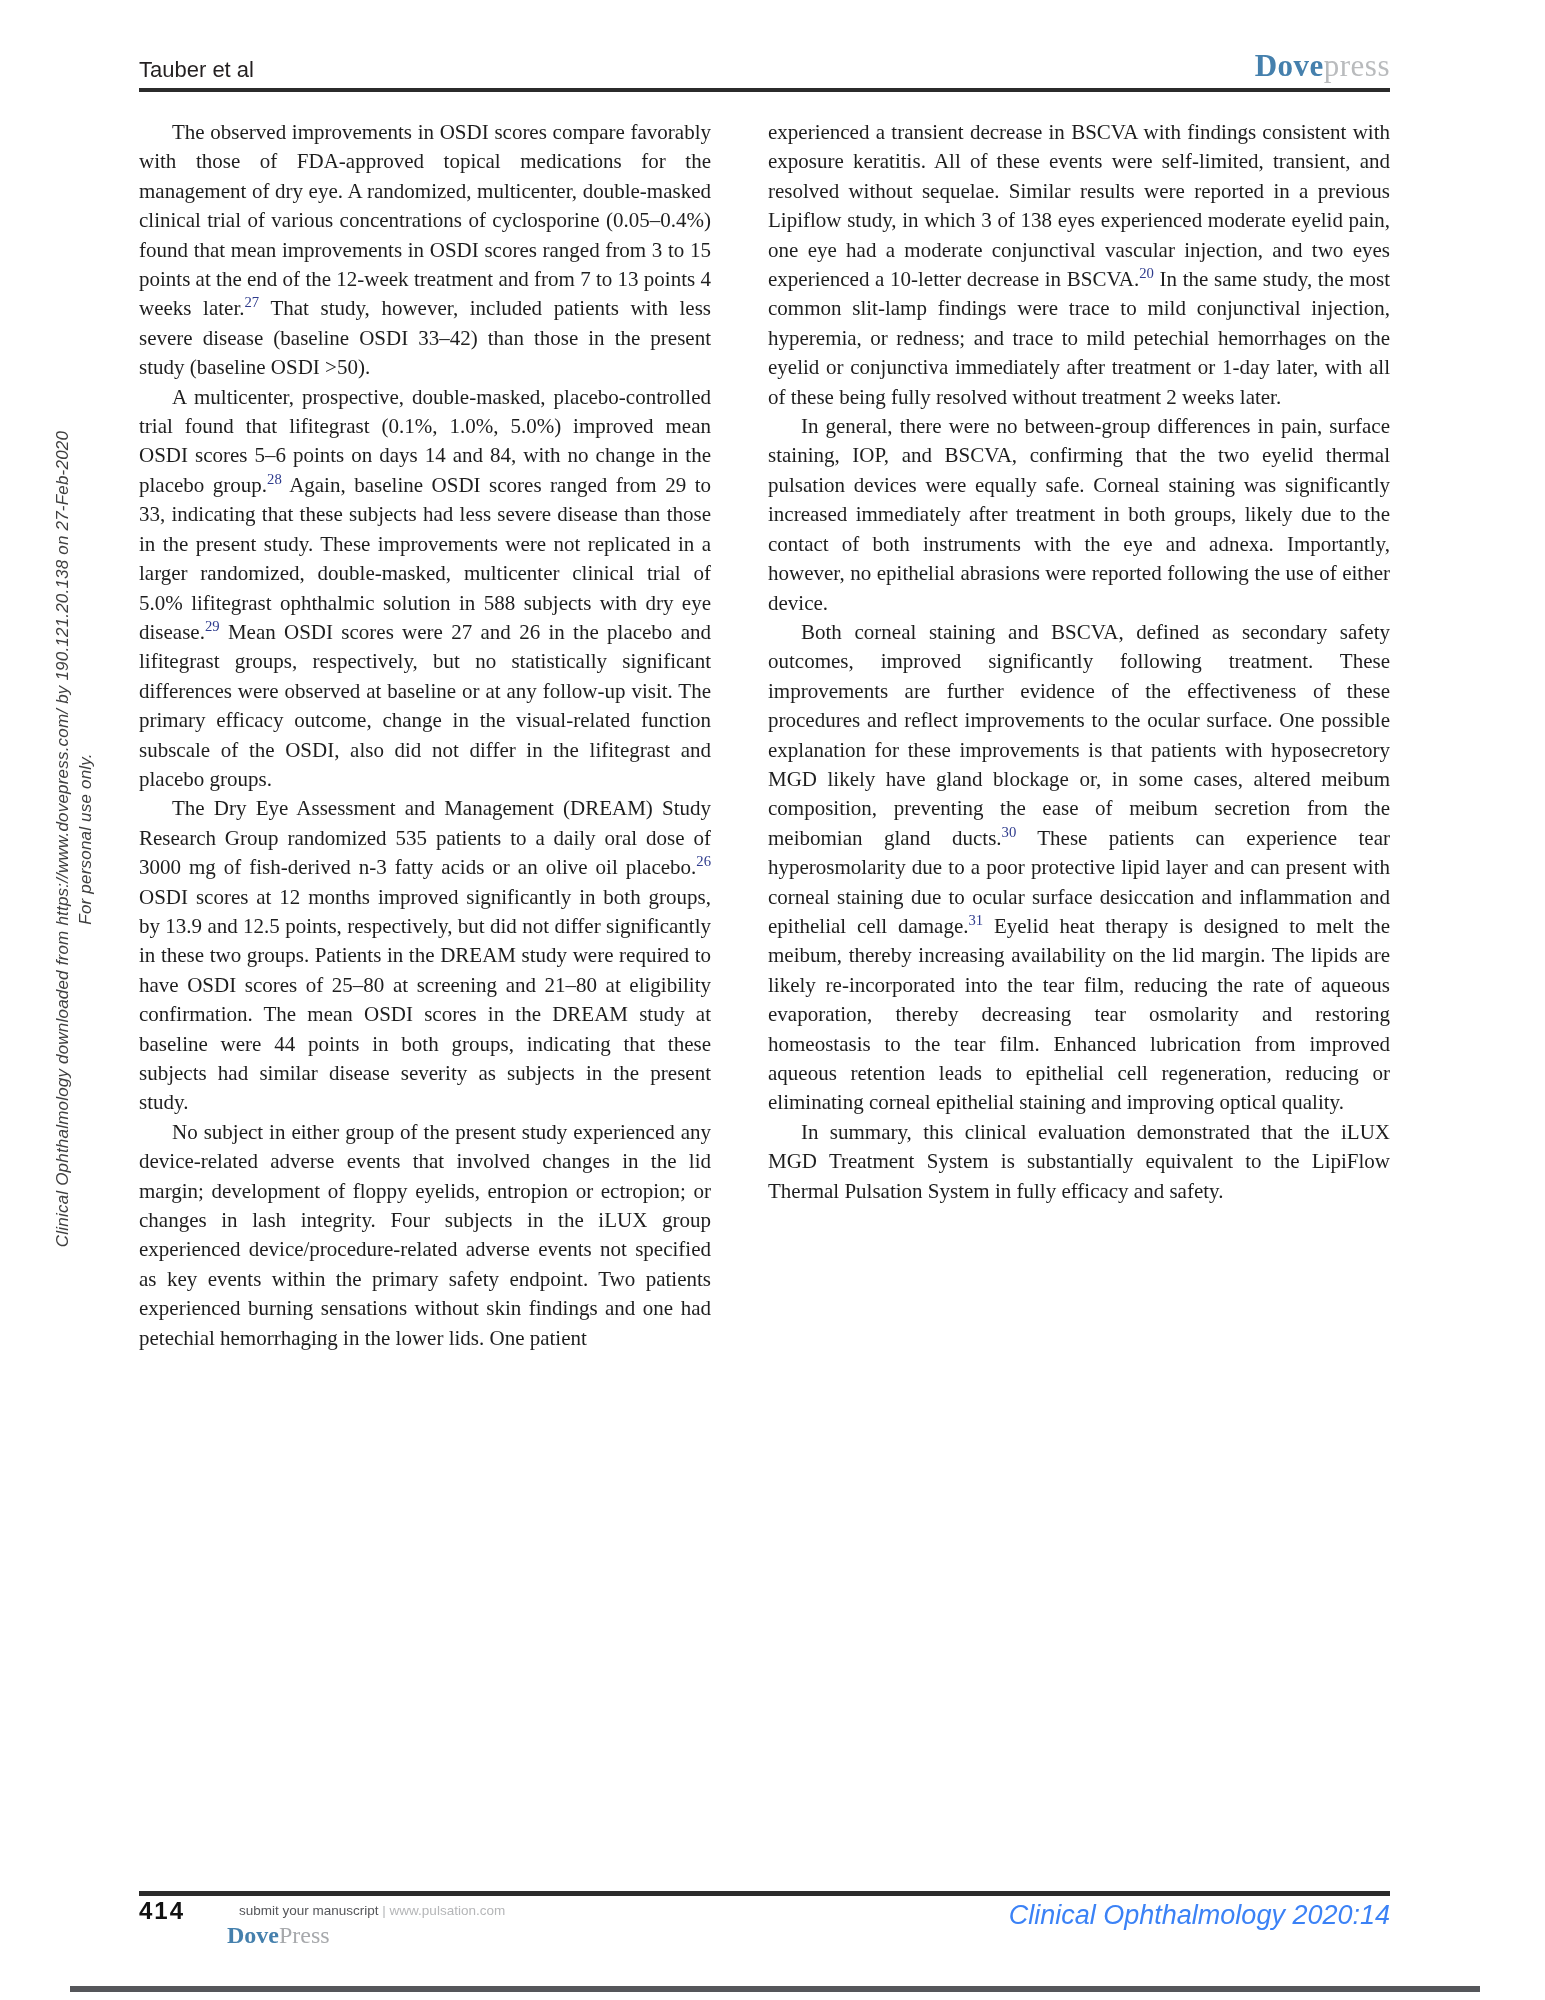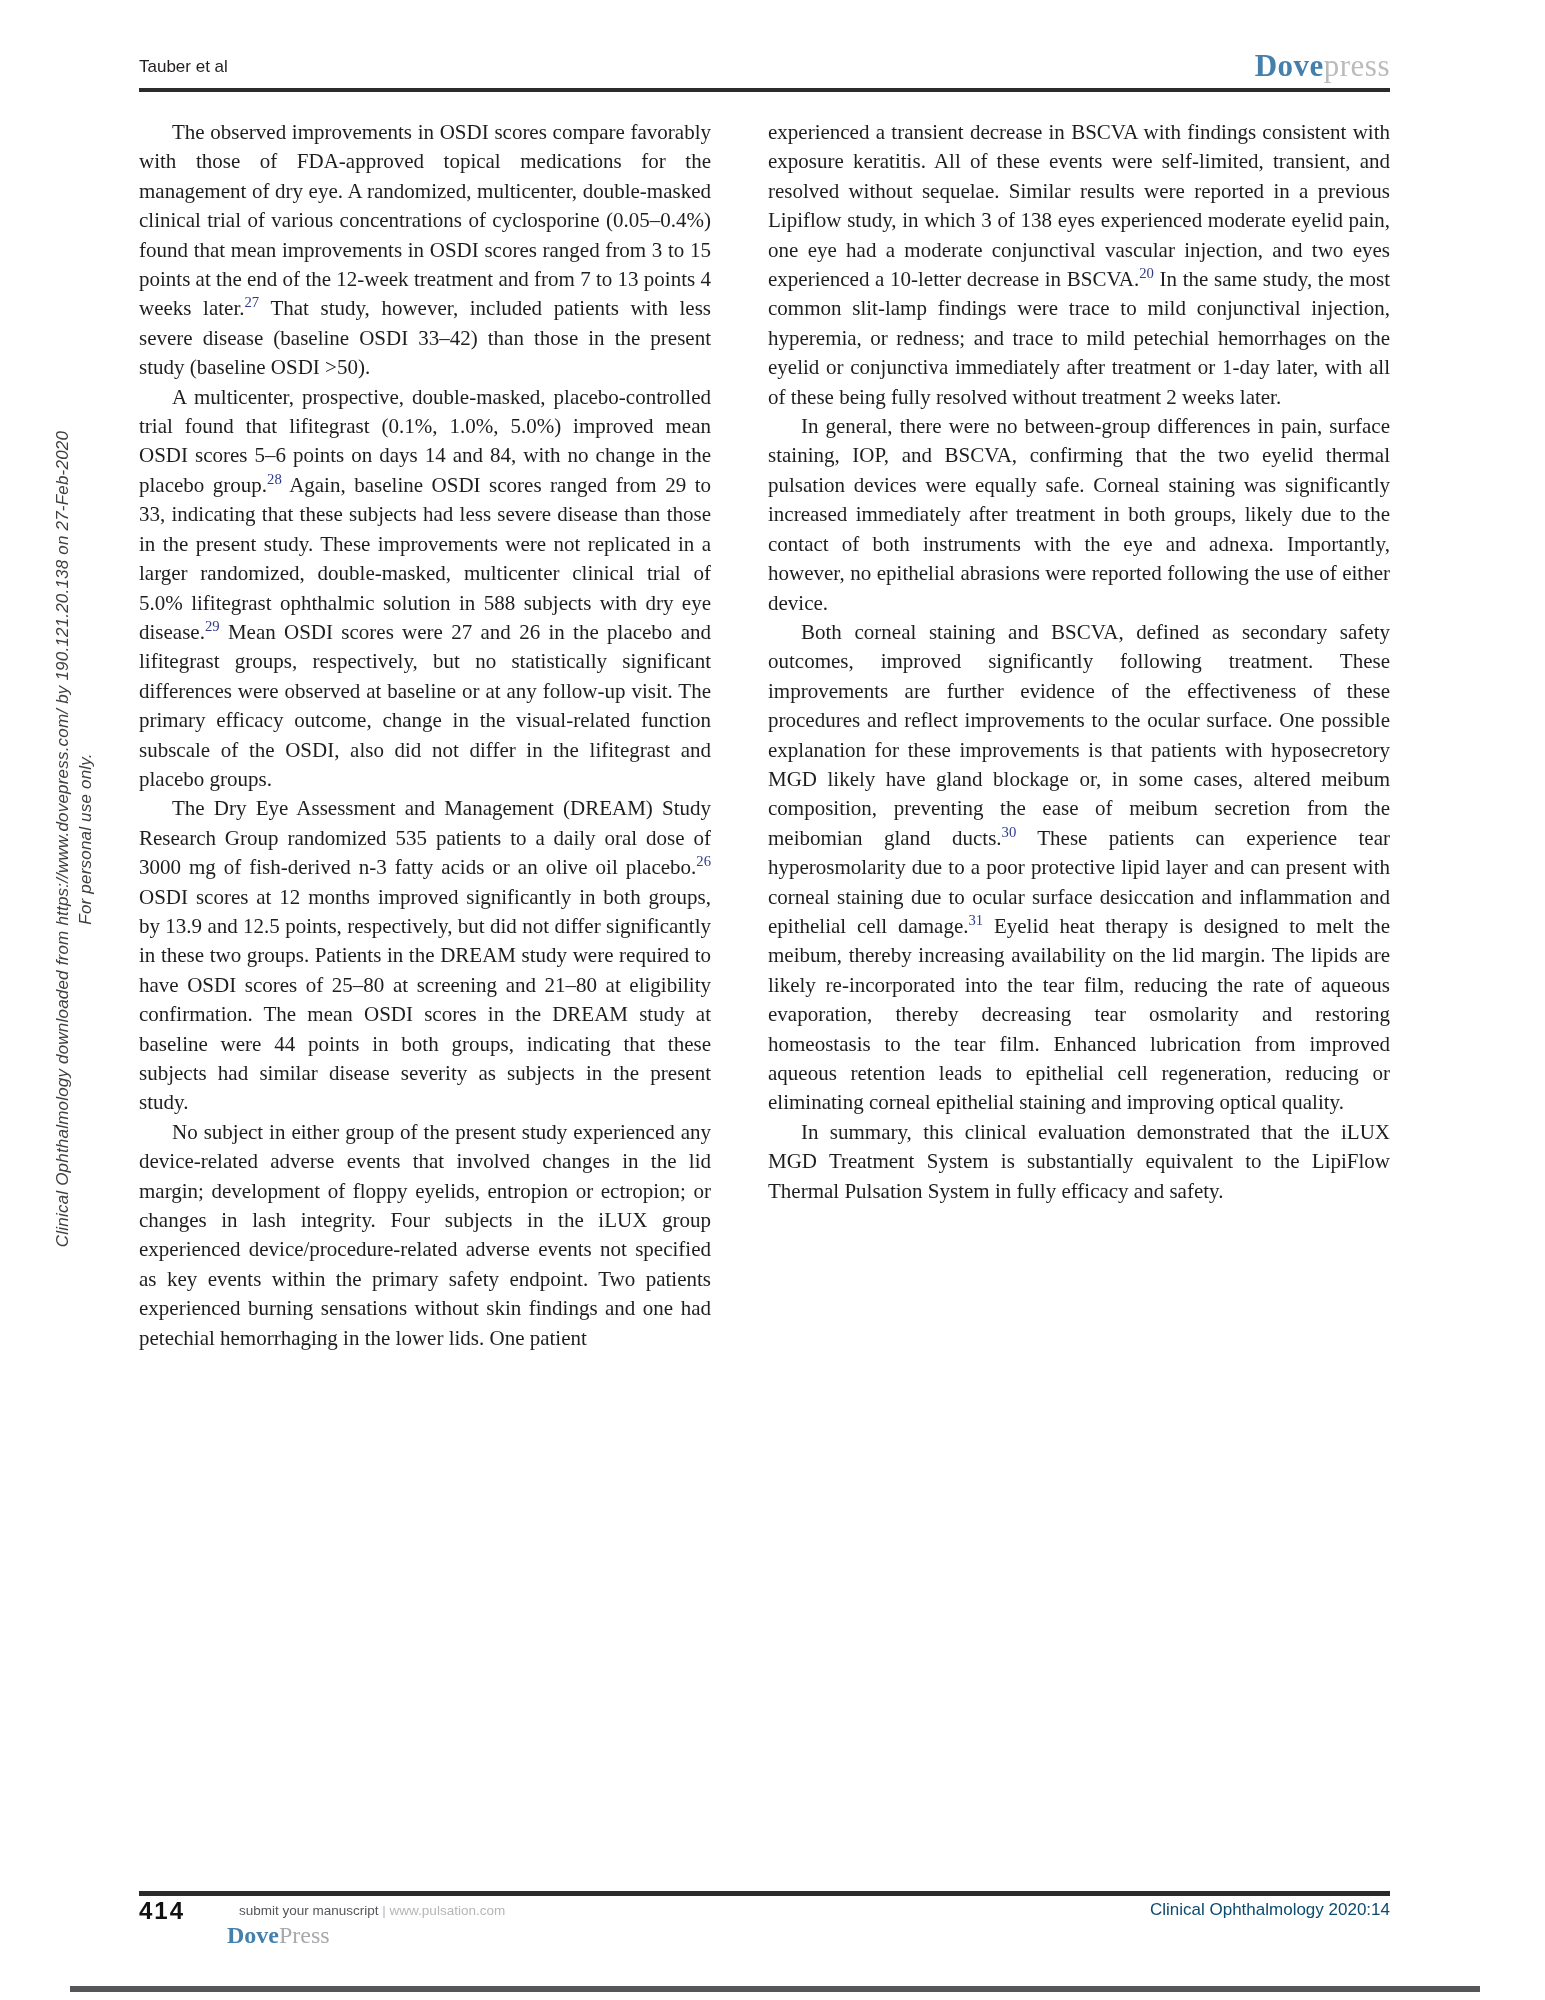--- a/index.html
+++ b/index.html
@@ -9,21 +9,21 @@
     height: 2000px;
     background: #ffffff;
     overflow: hidden;
     font-family: "Liberation Serif", serif;
   }
   
   .running-head {
     position: absolute;
     left: 139px; top: 57px;
     font-family: "Liberation Sans", sans-serif;
-    font-size: 17px;
+    font-size: 22px;
     color: #231f20;
   }
   .brand {
     position: absolute;
     top: 48px; right: 155px;
     font-family: "Liberation Serif", serif;
     font-size: 31px;
     letter-spacing: 0.5px;
   }
   .brand .dove   { color: var(--dove_blue, #4580ad); font-weight: bold; }
@@ -97,22 +97,23 @@
     left: 227px; top: 1922px;
     font-family: "Liberation Serif", serif;
     font-size: 24px;
   }
   .footer-brand .dove  { color: var(--dove_blue, #4580ad); font-weight: bold; }
   .footer-brand .press { color: #a7a9ac; }
   .journal-ref {
     position: absolute;
     right: 155px; top: 1900px;
     font-family: "Liberation Sans", sans-serif;
-    font-size: 17px;
-    color: #0c4a6e;
+    font-size: 27px;
+    color: #3b82f6;
+    font-style: italic;
   }
   .bottom-bar {
     position: absolute;
     left: 70px; top: 1986px;
     width: 1410px; height: 6px;
     background: #55565a;
   }
 </style>
 </head>
 <body>

